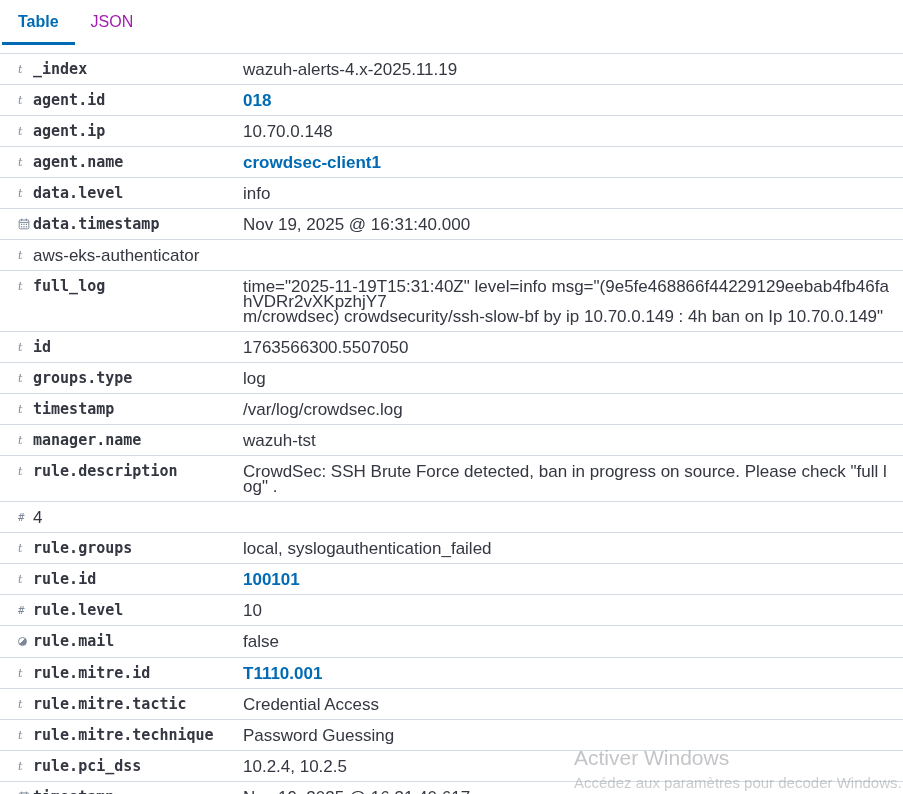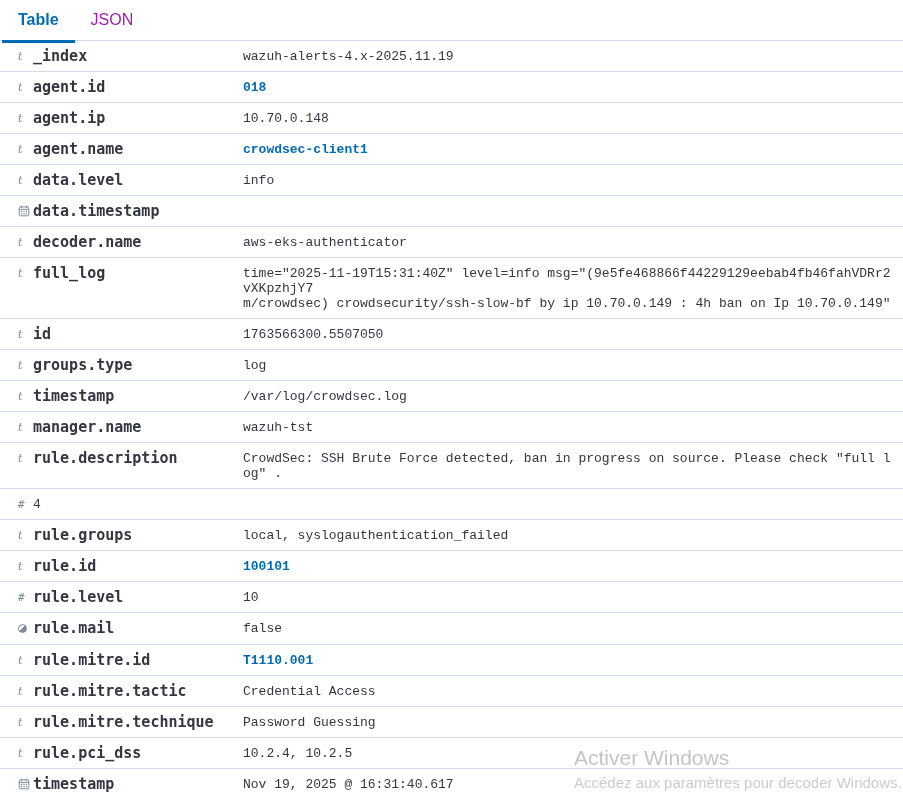--- a/index.html
+++ b/index.html
@@ -1,36 +1,36 @@
 <!DOCTYPE html>
 <html><head>
 <meta charset="utf-8">
 <style>
   * { box-sizing: border-box; margin: 0; padding: 0; }
   html, body { width: 903px; height: 794px; background: #fff; overflow: hidden; }
   body { position: relative; font-family: "Liberation Sans", sans-serif; color: #343741; }
 
   
-  .tabs { display: flex; align-items: center; height: 41px; border-bottom: 1px solid #d3dae6; padding-left: 2px; }
+  .tabs { display: flex; align-items: flex-start; height: 54px; border-bottom: 1px solid #d3dae6; padding-left: 2px; }
   .tab { position: relative; padding: 0 16px; font-size: 16px; line-height: 44px; color: #a21caf; cursor: pointer; }
   .tab.active { color: #006BB4; font-weight: 700; }
   .tab.active::after { content: ""; position: absolute; left: 0; right: 0; bottom: -1px; height: 3px; background: #006BB4; }
 
   
   .doc-table { width: 903px; }
   .row { display: flex; align-items: flex-start; padding: 8px 8px 7px 18px; border-bottom: 1px solid #d3dae6; }
   .type-icon { width: 15px; flex: 0 0 15px; color: #7d8998; font-size: 11px; line-height: 15px; display: inline-block; }
   .ti-text { font-family: "DejaVu Serif", serif; font-style: italic; }
   .ti-number { font-family: "DejaVu Sans Mono", monospace; font-style: italic; }
   .ti-boolean { width: 9px; height: 9px; margin-top: 3px; border-radius: 50%; border: 1px solid #7d8998;
                 background: linear-gradient(135deg, transparent 49%, #7d8998 50%); display: inline-block; }
   .cal-icon { margin-top: 1px; display: block; }
   .field { width: 210px; flex: 0 0 210px; font-family: "DejaVu Sans Mono", monospace; font-size: 15px;
            line-height: 15px; font-weight: 700; color: #343741; }
-  .value { flex: 1 1 auto; font-family: Liberation Mono, monospace; font-size: 13px; line-height: 15px;
+  .value { flex: 1 1 auto; font-family: Liberation Sans, sans-serif; font-size: 17px; line-height: 15px;
            color: #343741; white-space: pre-wrap; word-break: break-all; }
   .value.link { color: #006BB4; font-weight: 700; cursor: pointer; }
 
   
   .watermark { position: absolute; left: 574px; top: 722px; width: 360px; pointer-events: none; margin-top: 24px; }
   .watermark .wm-title { font-size: 21px; color: rgba(120,125,130,0.45); }
   .watermark .wm-sub { font-size: 15px; margin-top: 4px; color: rgba(120,125,130,0.40); }
 </style>
 </head>
 <body>
@@ -75,24 +75,24 @@
           <rect x="4" y="7.6" width="1.7" height="1.7"></rect>
             <rect x="7.2" y="7.6" width="1.7" height="1.7"></rect>
             <rect x="10.4" y="7.6" width="1.7" height="1.7"></rect>
           <rect x="4" y="10.8" width="1.7" height="1.7"></rect>
             <rect x="7.2" y="10.8" width="1.7" height="1.7"></rect>
             <rect x="10.4" y="10.8" width="1.7" height="1.7"></rect>
         </g>
       </svg>
       </span>
     <span class="field">data.timestamp</span>
+    <span class="value">Nov 19, 2025 @ 16:31:40.000</span>
   </div>
     <div class="row">
     <span class="type-icon"><span class="ti-text">t</span></span>
-    <span class="field">decoder.name</span>
     <span class="value">aws-eks-authenticator</span>
   </div>
     <div class="row">
     <span class="type-icon"><span class="ti-text">t</span></span>
     <span class="field">full_log</span>
     <span class="value">time="2025-11-19T15:31:40Z" level=info msg="(9e5fe468866f44229129eebab4fb46fahVDRr2vXKpzhjY7
 m/crowdsec) crowdsecurity/ssh-slow-bf by ip 10.70.0.149 : 4h ban on Ip 10.70.0.149"</span>
   </div>
     <div class="row">
     <span class="type-icon"><span class="ti-text">t</span></span>

